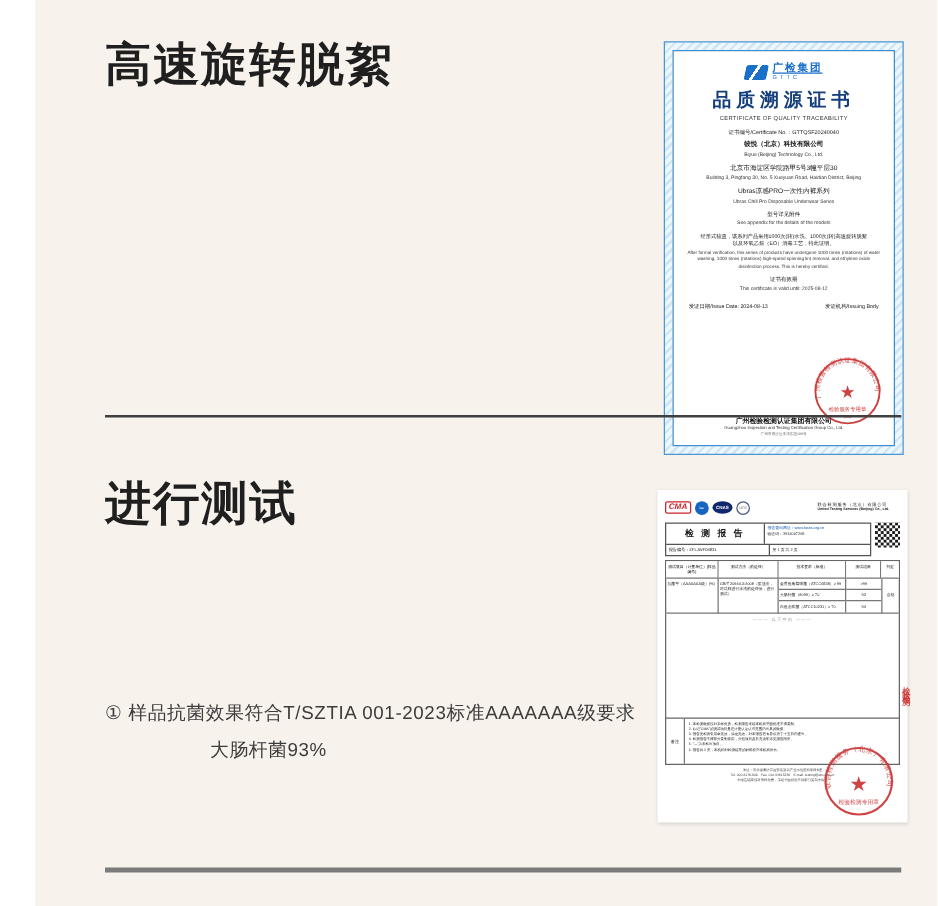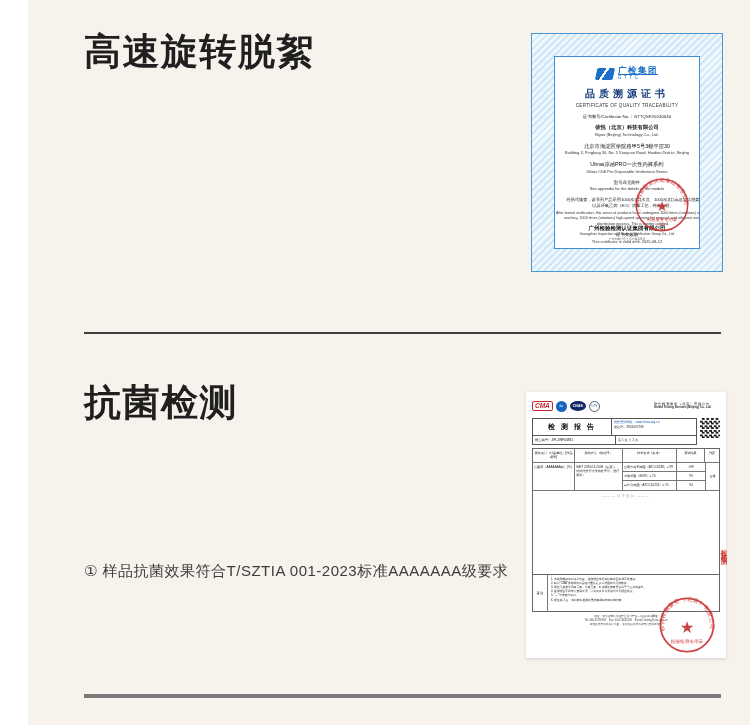--- a/index.html
+++ b/index.html
@@ -9,32 +9,32 @@
 
   
   .sec-title{position:absolute;left:56px;font-size:37px;font-weight:700;color:#1f1f1f;letter-spacing:1.5px;}
   .title1{top:27px;}
   .title2{top:381px;line-height:43px;}
 
   .divider{position:absolute;left:56px;top:332px;width:637px;height:2px;background:#3f3f3f;}
   .bottom-bar{position:absolute;left:56px;top:694px;width:637px;height:4px;background:#7b7b7b;}
 
   
-  .cert{position:absolute;left:503px;top:33px;width:192px;height:239px;box-sizing:border-box;
-        border:1px solid #4a97d6;padding:22px;
+  .cert{position:absolute;left:503px;top:33px;width:192px;height:331px;box-sizing:border-box;
+        border:1px solid #4a97d6;padding:6px;
         background:repeating-linear-gradient(135deg,#cfe6f7 0 2px,#eef7fd 2px 5px);}
   .cert-inner{position:relative;width:100%;height:100%;box-sizing:border-box;background:#fff;
         border:1px solid #3f8fd0;text-align:center;padding-top:9px;overflow:hidden;}
   .cert-logo-row{display:flex;justify-content:center;align-items:center;gap:4px;height:15px;}
   .gttc-glyph{width:18px;height:12px;background:#1a6fc9;transform:skewX(-12deg);border-radius:2px;
         background-image:linear-gradient(115deg,transparent 40%,#fff 40%,#fff 52%,transparent 52%);}
   .gttc-txt{text-align:left;color:#1a6fc9;}
   .gttc-cn{font-size:8.5px;font-weight:700;letter-spacing:1.5px;line-height:1;}
   .gttc-en{font-size:4.5px;letter-spacing:2.5px;line-height:1.3;border-top:0.5px solid #1a6fc9;}
-  .cert-title{margin-top:6px;font-family:"Liberation Serif","DejaVu Serif",serif;font-size:10px;
+  .cert-title{margin-top:6px;font-family:"Liberation Serif","DejaVu Serif",serif;font-size:15px;
         font-weight:700;color:#153e7c;letter-spacing:4px;}
   .cert-sub{margin-top:2px;font-size:4.6px;color:#333;letter-spacing:.3px;}
   .cert-no{margin-top:6px;font-size:4.4px;color:#222;}
   .blk{margin-top:5px;}
   .cn-l{font-size:5.3px;font-weight:700;color:#111;line-height:1.5;}
   .en-l{font-size:4px;color:#333;line-height:1.4;}
   .cert-body{width:156px;margin:5px auto 0;}
   .body-cn{font-size:4.2px;color:#222;line-height:1.55;}
   .body-en{font-size:3.7px;color:#333;line-height:1.5;margin-top:1px;}
   .issue-row{display:flex;justify-content:space-between;padding:0 12px;margin-top:8px;font-size:4.3px;color:#222;}
@@ -171,21 +171,21 @@
           <text x="30" y="36" text-anchor="middle" font-size="15" fill="#c93030">★</text>
           <text x="30" y="47" text-anchor="middle" font-size="4.6" fill="#c93030">检验服务专用章</text>
           <text x="30" y="53" text-anchor="middle" font-size="3.6" fill="#c93030">(05)</text>
         </svg>
       </div>
     </div>
 
     <div class="divider"></div>
 
     <div class="sec-title title2">
-      <div>抗菌检测</div>
+      <div>进行测试</div>
     </div>
 
     <div class="report">
       <div class="rep-logos">
         <div class="logo-cma">CMA</div>
         <div class="logo-ilac">ilac</div>
         <div class="logo-cnas">CNAS</div>
         <div class="logo-uts">UTS</div>
         <div class="agency">
           <div class="agency-cn">联合检测服务（北京）有限公司</div>
@@ -269,17 +269,18 @@
         </text>
         <text x="30" y="38" text-anchor="middle" font-size="17" fill="#c93030">★</text>
         <text x="30" y="49" text-anchor="middle" font-size="4.8" fill="#c93030">检验检测专用章</text>
       </svg>
 
       <div class="edge-stamp">检验检测</div>
     </div>
 
     <div class="notes">
       <div class="note-line">① 样品抗菌效果符合T/SZTIA 001-2023标准AAAAAAA级要求</div>
+      <div class="note-line note-indent">大肠杆菌93%</div>
     </div>
 
     <div class="bottom-bar"></div>
   </div>
 </div>
 
 </body></html>

